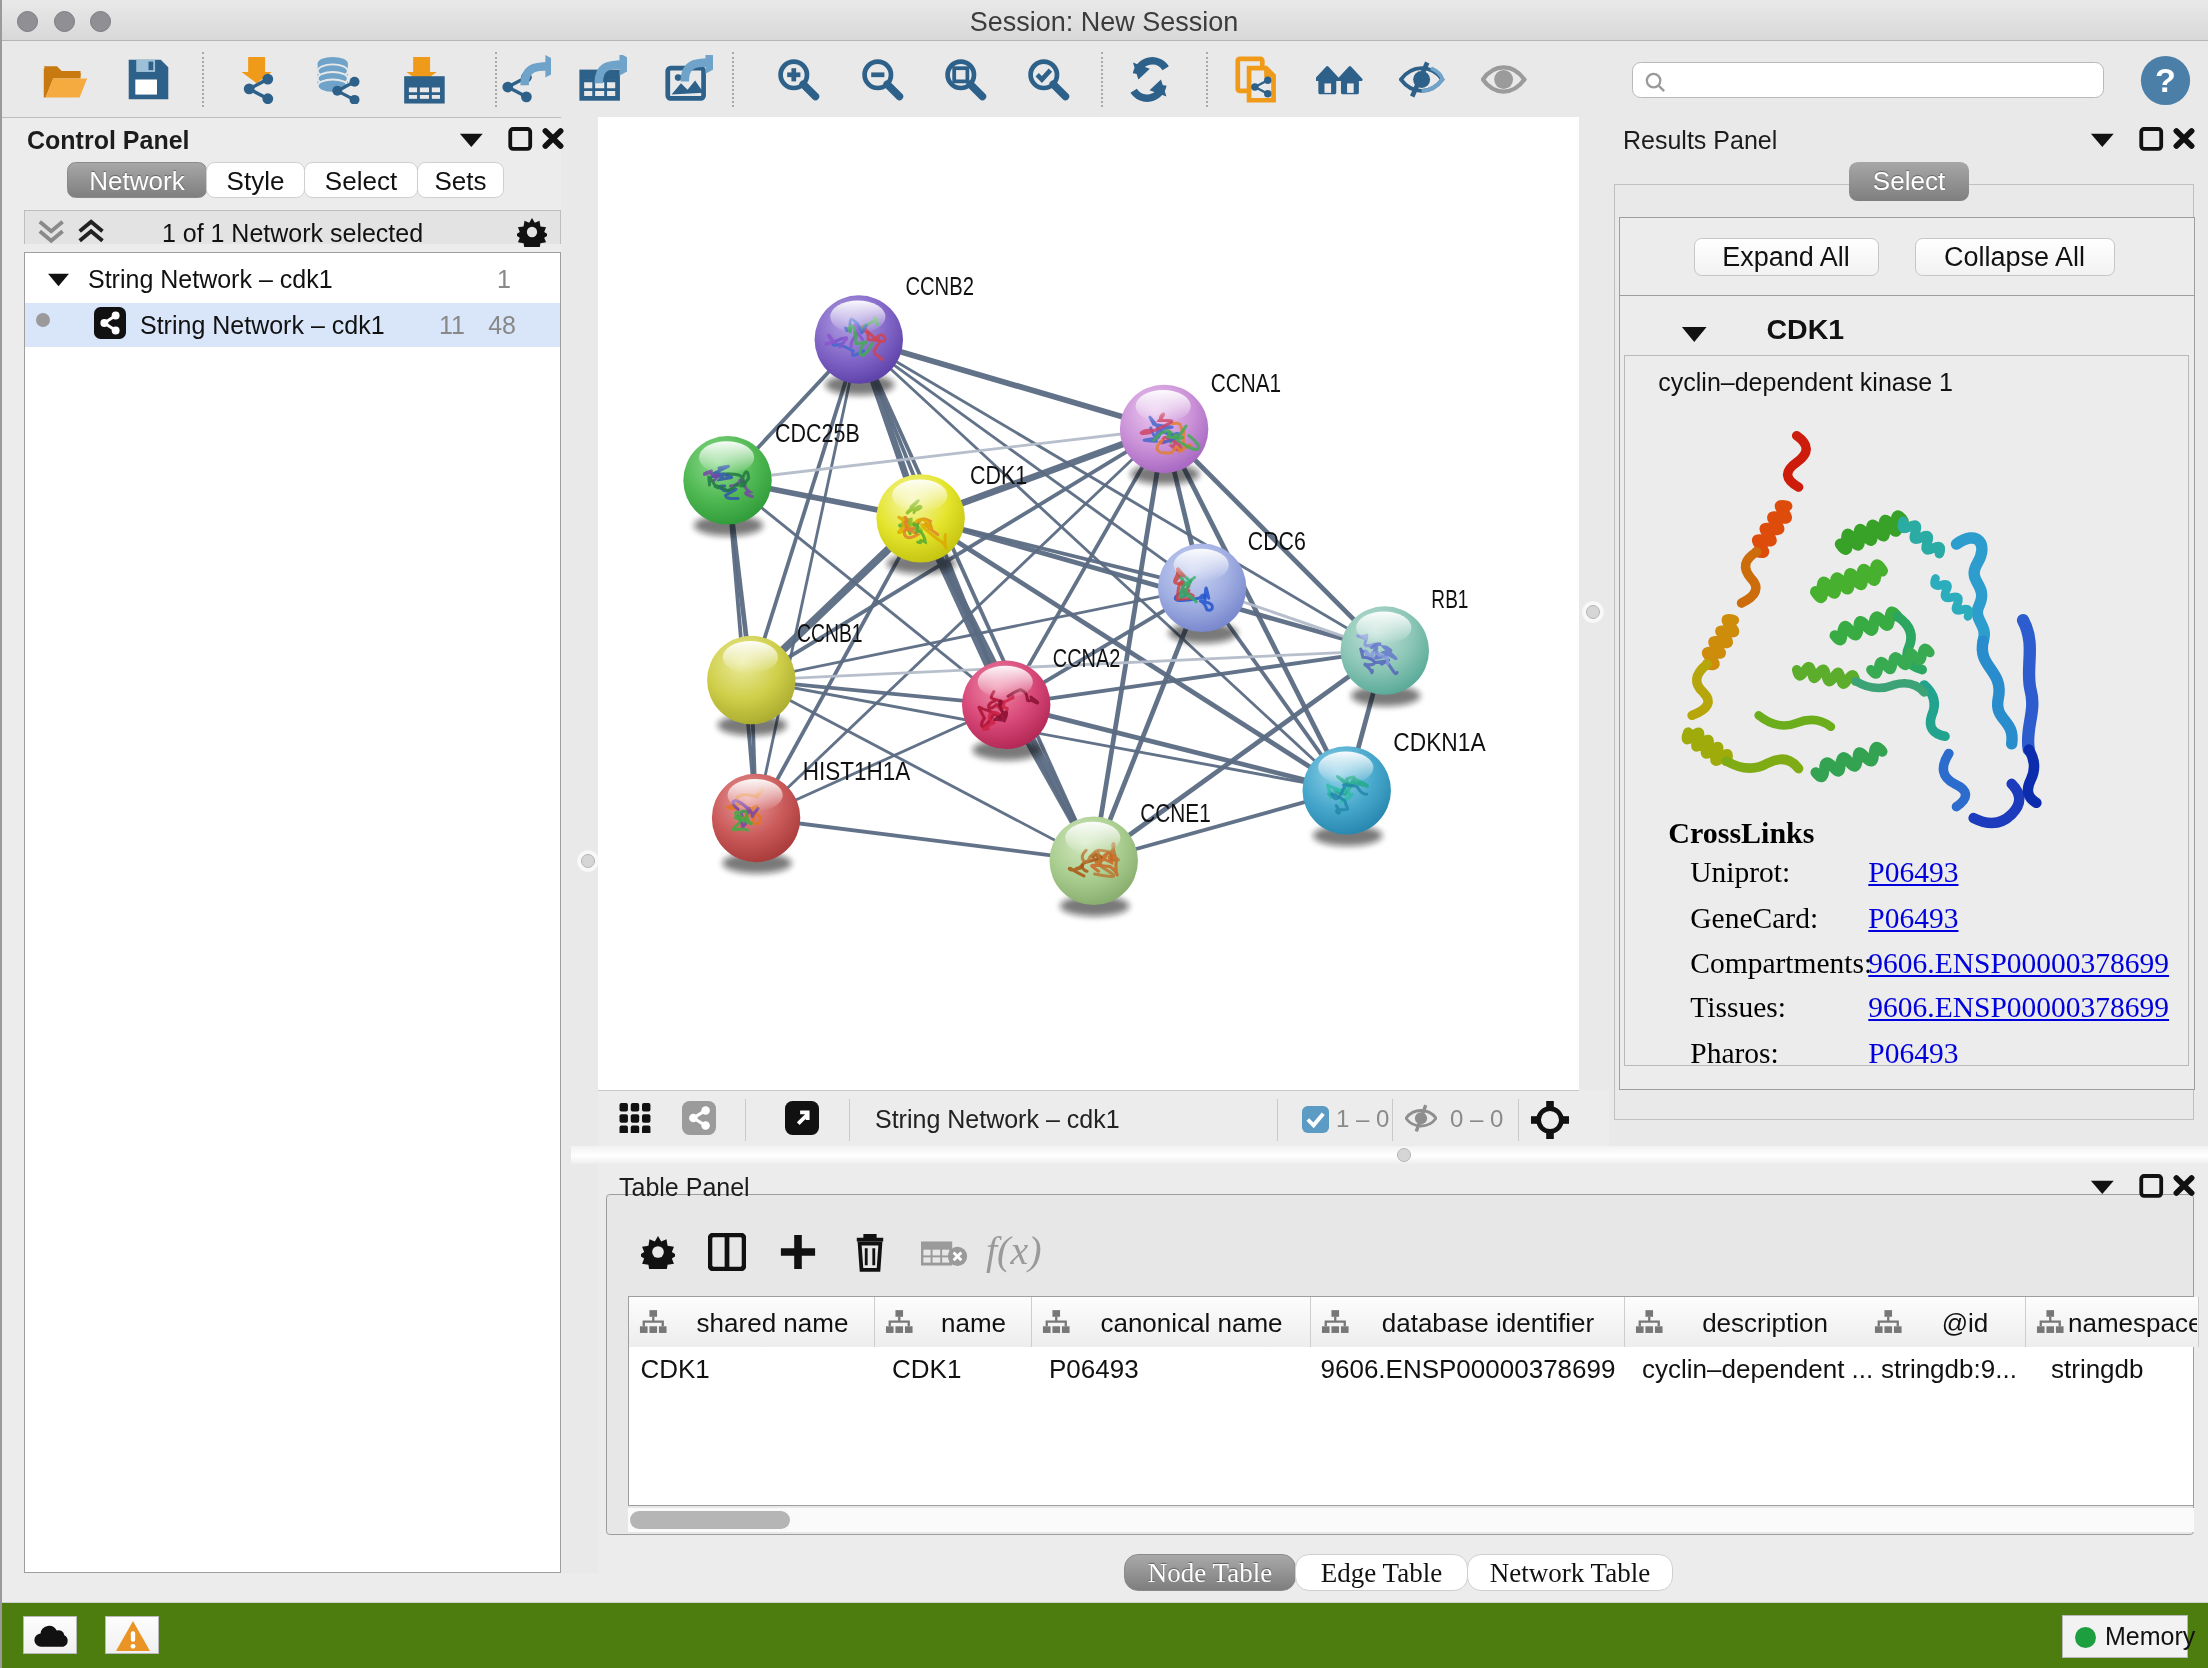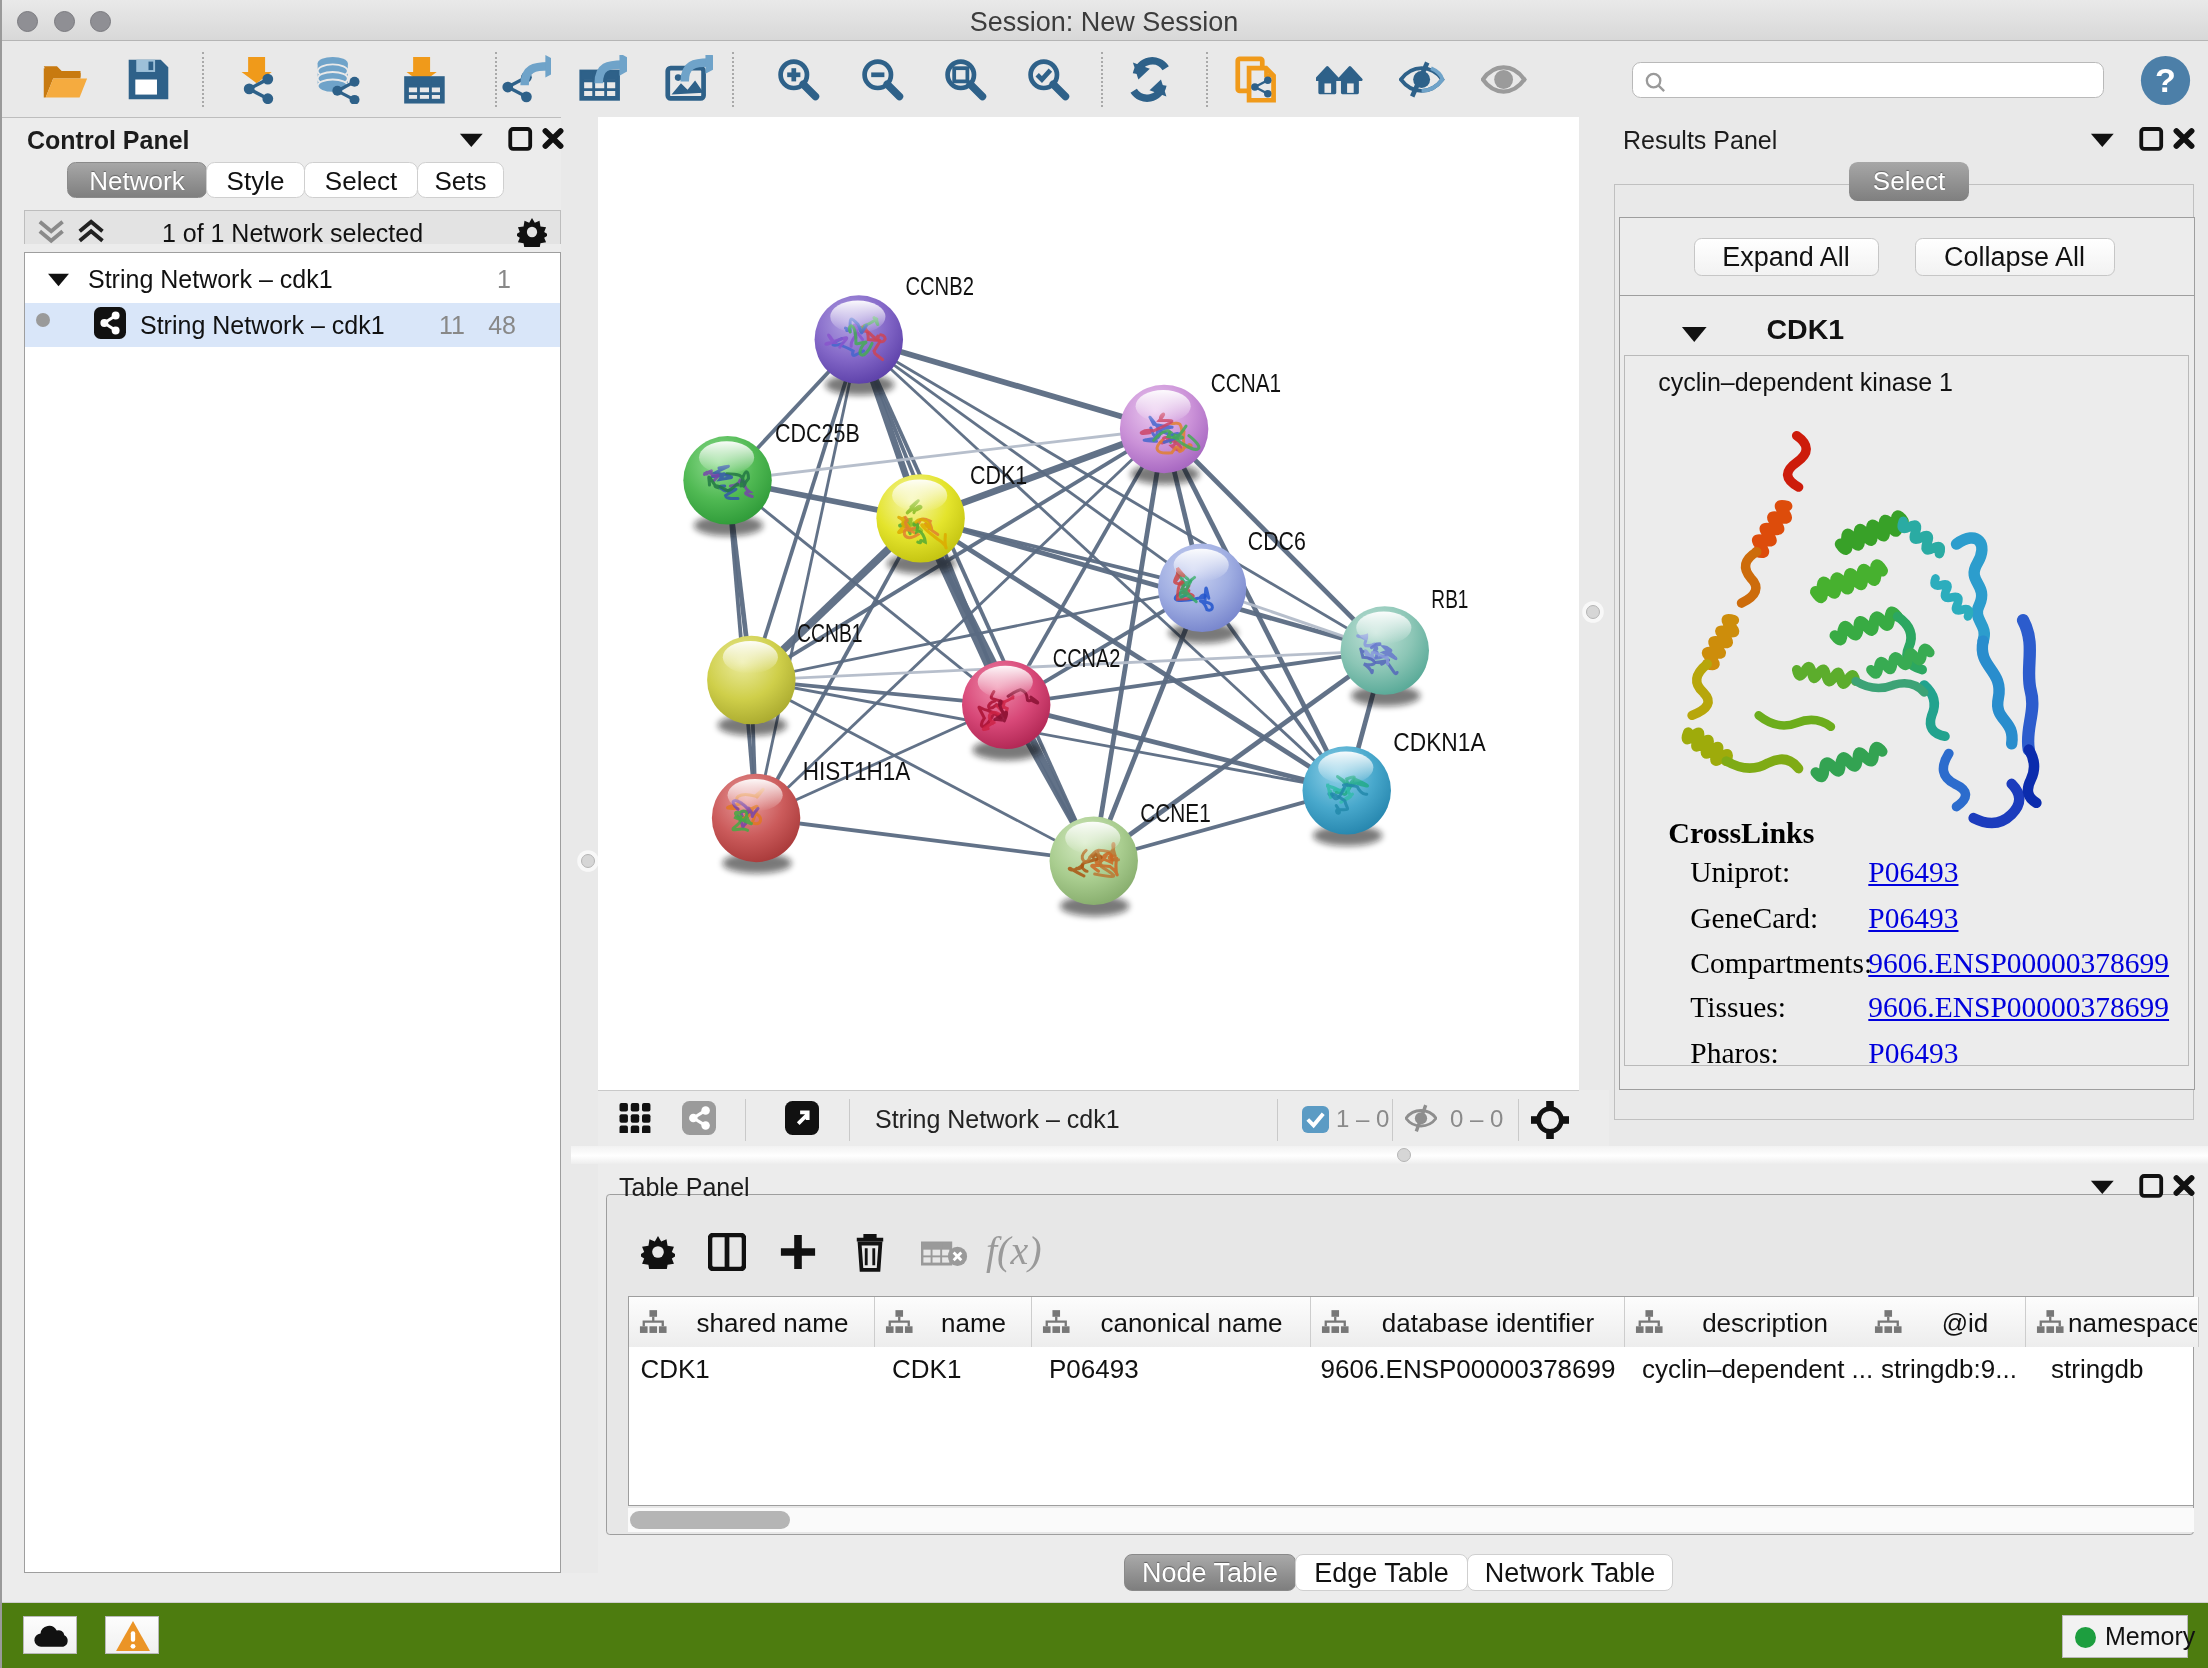--- a/index.html
+++ b/index.html
@@ -76,22 +76,22 @@
 .th { position:absolute; top:0; height:50px; background:linear-gradient(#fdfdfd,#ededed);
   border-right:1px solid #cdcdcd; font-size:26px; color:#111; }
 .td { position:absolute; top:51px; height:48px; font-size:26px; color:#111; }
 #tp-scroll { position:absolute; left:30px; top:336px; width:1566px; height:24px; background:#fafafa; }
 #tp-thumb { position:absolute; left:1.9px; top:2.9px; width:160px; height:18px;
   background:#b5b5b5; border-radius:9.5px; }
 
 
 #bt { left:1124px; top:1554px; height:38px; }
 .btab { display:inline-block; height:37px; line-height:37px; text-align:center; box-sizing:border-box;
-  font-size:27px; background:#ffffff; color:#111; border:1px solid #cfcfcf; border-radius:8px;
-  margin-right:-1px; }
+  font-size:27px; background:#ffffff; color:#111; border:1px solid #cfcfcf; border-radius:14px;
+  margin-right:-1px;font-family:Liberation Serif, serif; }
 .btabsel { background:linear-gradient(#a9a9a9,#7e7e7e); color:#fff;
   border-color:#8a8a8a; text-shadow:0 -1px 1px rgba(0,0,0,.4); }
 
 
 #status { left:2px; top:1602px; width:2208px; height:67px; background:#4d7c0f;
   border-top:1px solid #cfcfcf; }
 .sbtn { position:absolute; top:13.3px; width:54px; height:38px; background:linear-gradient(#fdfdfd,#f0f0f0);
   border:1px solid #b9b9b9; }
 #membtn { position:absolute; right:22px; top:12.4px; width:126px; height:43px;
   background:#f2f2f2; border:1px solid #b9b9b9; font-size:26px; color:#111;

